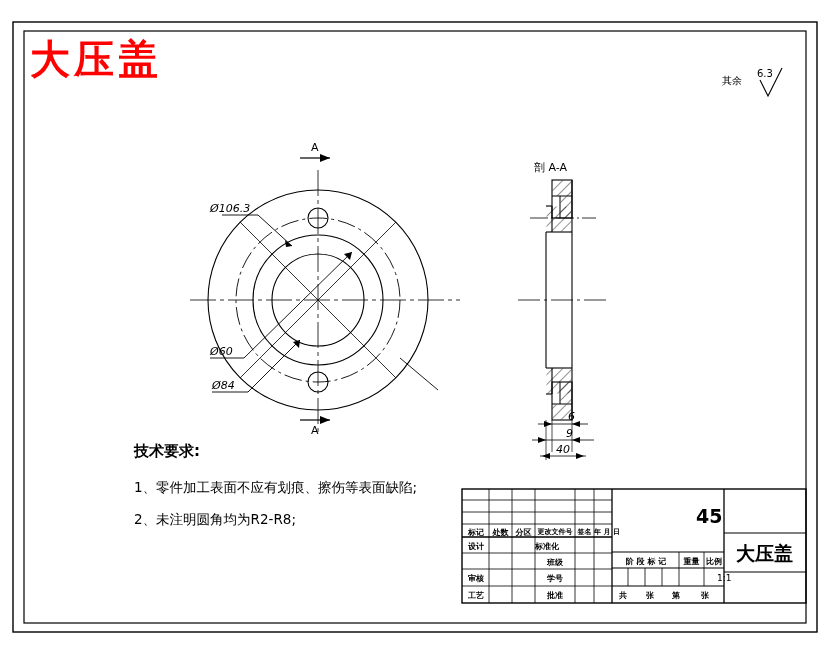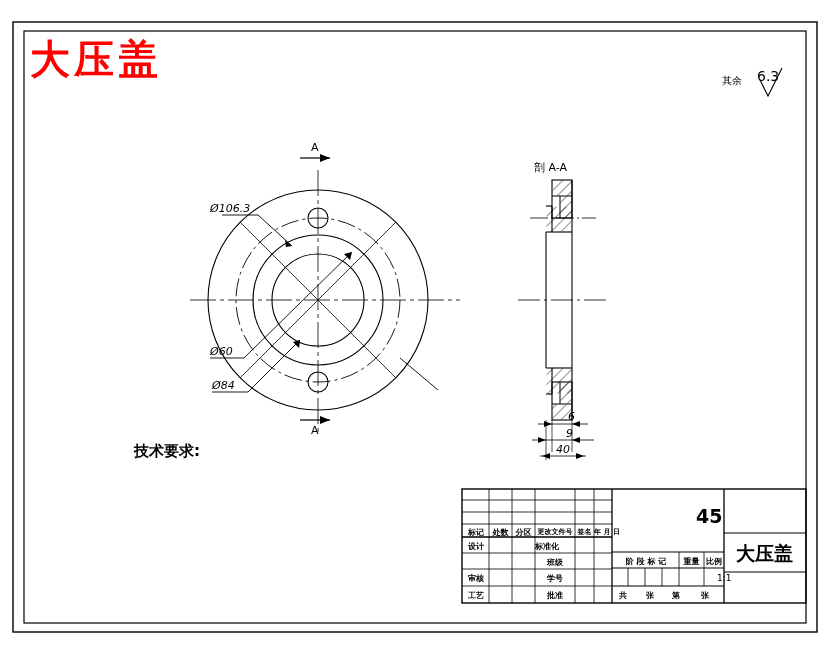--- a/index.html
+++ b/index.html
@@ -155,35 +155,37 @@
       <line x1="704" y1="552" x2="704" y2="586" stroke-width="0.8"></line>
 
       <line x1="724" y1="533" x2="806" y2="533" stroke-width="1.2"></line>
       <line x1="724" y1="572" x2="806" y2="572" stroke-width="1.2"></line>
     </g>
   </svg>
 
   <div class="ttl">大压盖</div>
 
   <div class="rough" style="left:722px;top:74px;">其余</div>
-  <div class="rough" style="left:757px;top:68px;font-size:14px;">6.3</div>
+  <div class="rough" style="left:757px;top:68px;font-size:10px;">6.3</div>
 
   <div class="lbl secnote" style="left:534px;top:160px;">剖 A-A</div>
   <div class="lbl secnote" style="left:311px;top:141px;">A</div>
   <div class="lbl secnote" style="left:311px;top:424px;">A</div>
 
   <div class="lbl dim" style="left:210px;top:202px;">Ø106.3</div>
   <div class="lbl dim" style="left:210px;top:345px;">Ø60</div>
   <div class="lbl dim" style="left:212px;top:379px;">Ø84</div>
 
   <div class="lbl dim" style="left:568px;top:410px;">6</div>
   <div class="lbl dim" style="left:566px;top:427px;">9</div>
   <div class="lbl dim" style="left:556px;top:443px;">40</div>
 
   <div class="lbl tech-head" style="left:134px;top:442px;">技术要求:</div>
+  <div class="lbl tech-item" style="left:134px;top:479px;">1、零件加工表面不应有划痕、擦伤等表面缺陷;</div>
+  <div class="lbl tech-item" style="left:134px;top:511px;">2、未注明圆角均为R2-R8;</div>
 
   <div class="tb-cell" style="left:463px;width:26px;top:527px;">标记</div>
   <div class="tb-cell" style="left:489px;width:23px;top:527px;">处数</div>
   <div class="tb-cell" style="left:512px;width:23px;top:527px;">分区</div>
   <div class="tb-cell" style="left:535px;width:40px;top:527px;font-size:7px;">更改文件号</div>
   <div class="tb-cell" style="left:575px;width:19px;top:527px;font-size:7px;">签名</div>
   <div class="tb-cell" style="left:594px;width:26px;top:527px;font-size:7px;">年 月 日</div>
 
   <div class="tb-cell" style="left:463px;width:26px;top:541px;">设计</div>
   <div class="tb-cell" style="left:535px;width:24px;top:541px;">标准化</div>

